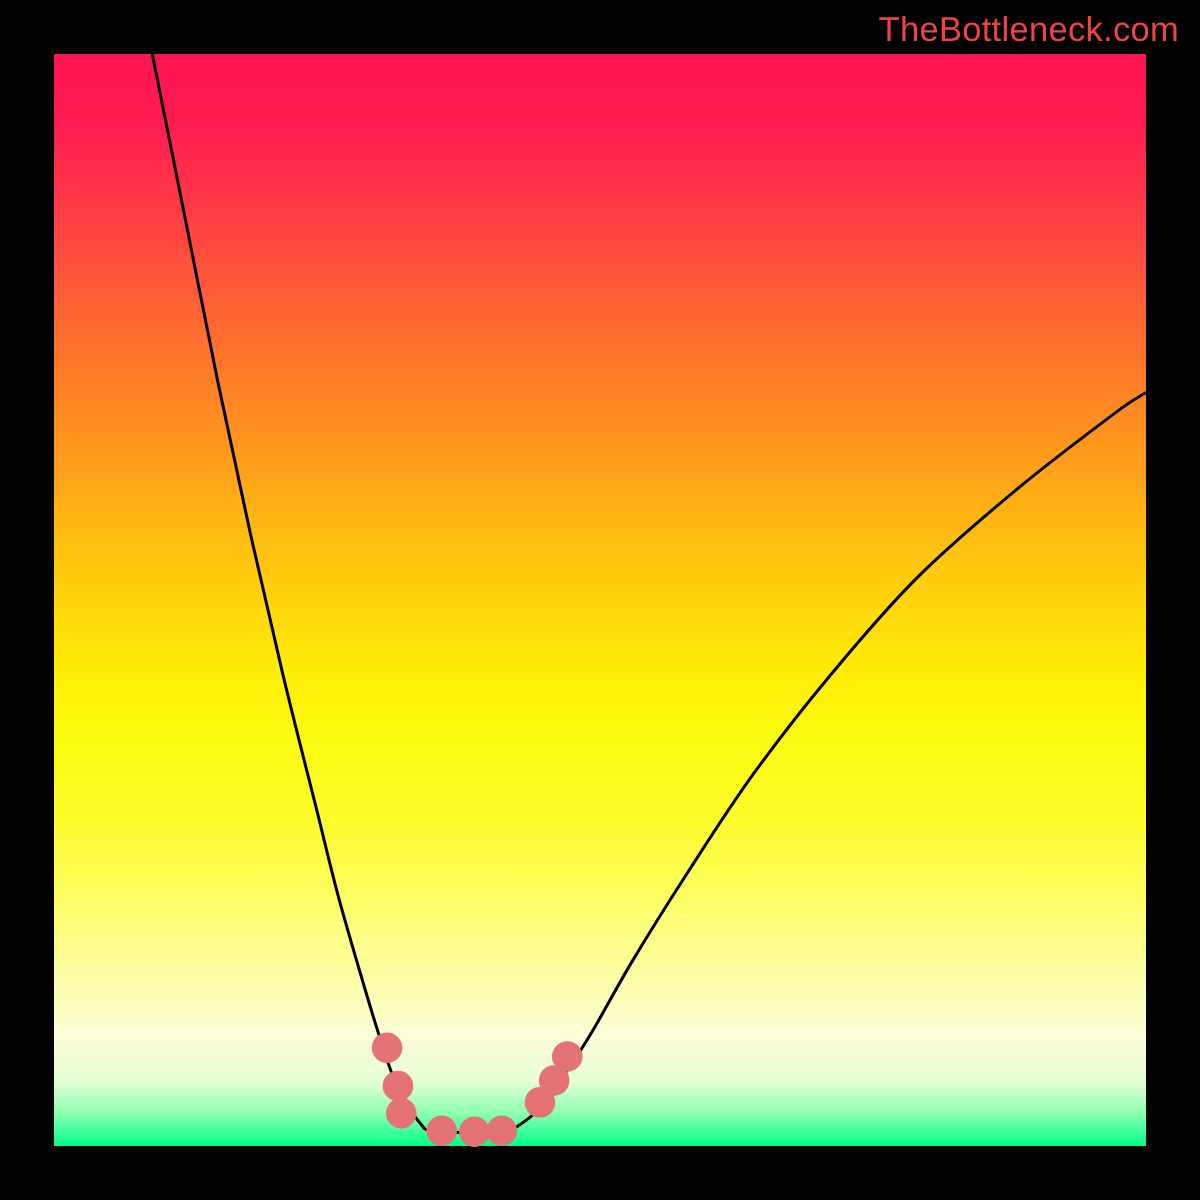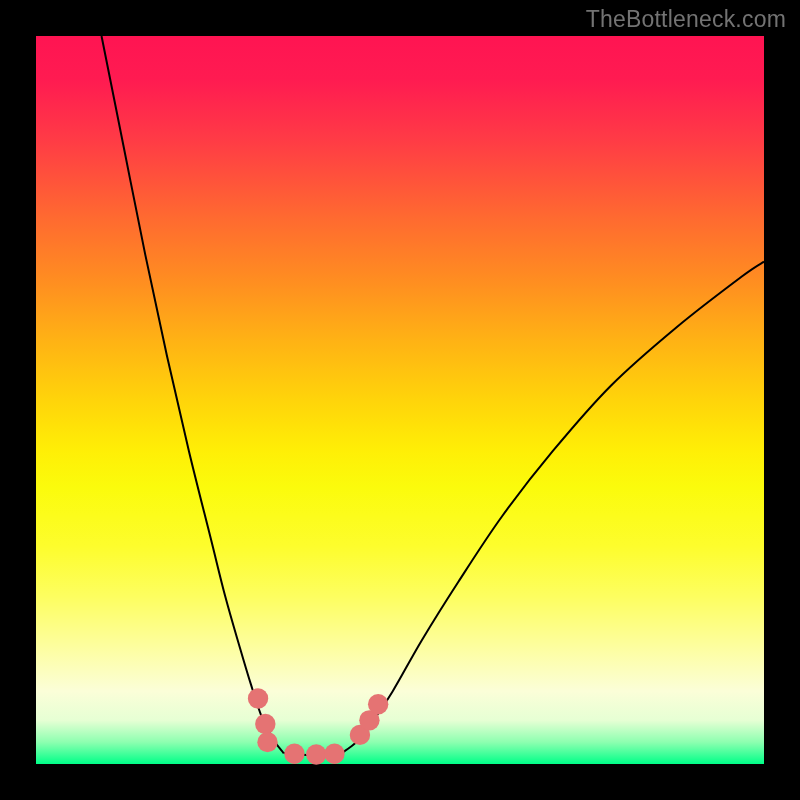--- a/index.html
+++ b/index.html
@@ -41,21 +41,21 @@
     left: 0;
     top: 0;
     width: 728px;
     height: 728px;
     overflow: visible;
   }
   .watermark {
     position: absolute;
     top: 6px;
     right: 14px;
-    color: #737373;
+    color: #ef4444;
     font-size: 23px;
     font-weight: 400;
     letter-spacing: 0.2px;
   }
 </style>
 </head>
 <body>
 
 <div class="plot-area">
   <svg class="curve" viewBox="0 0 728 728">

